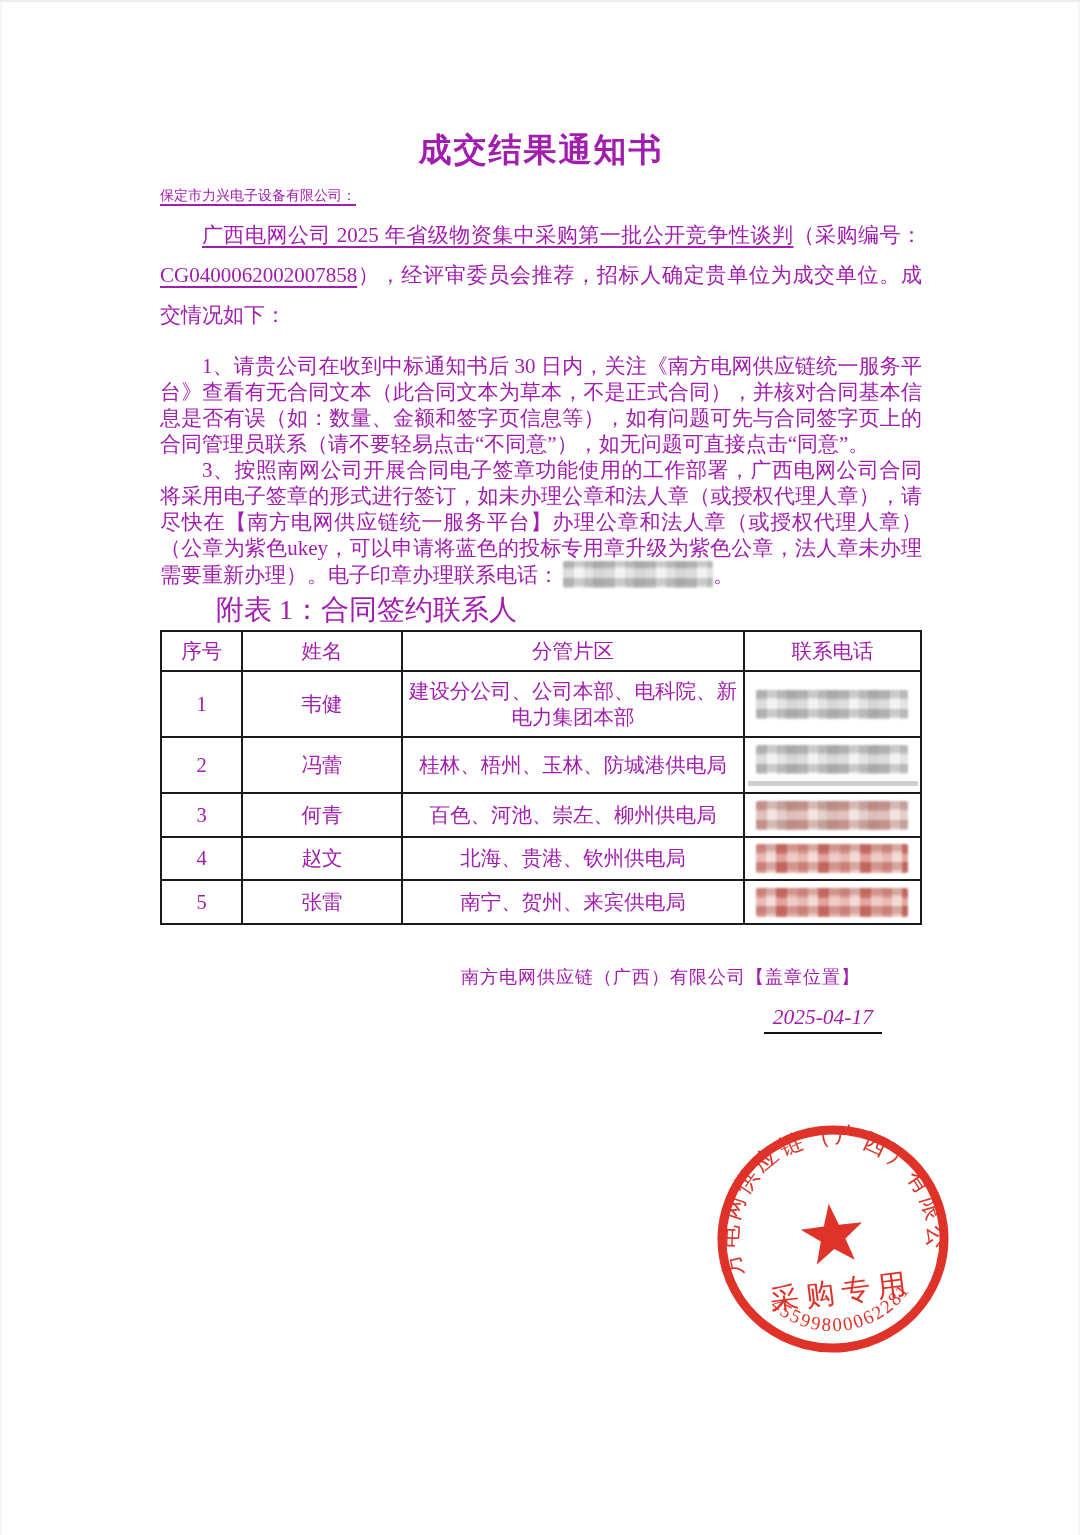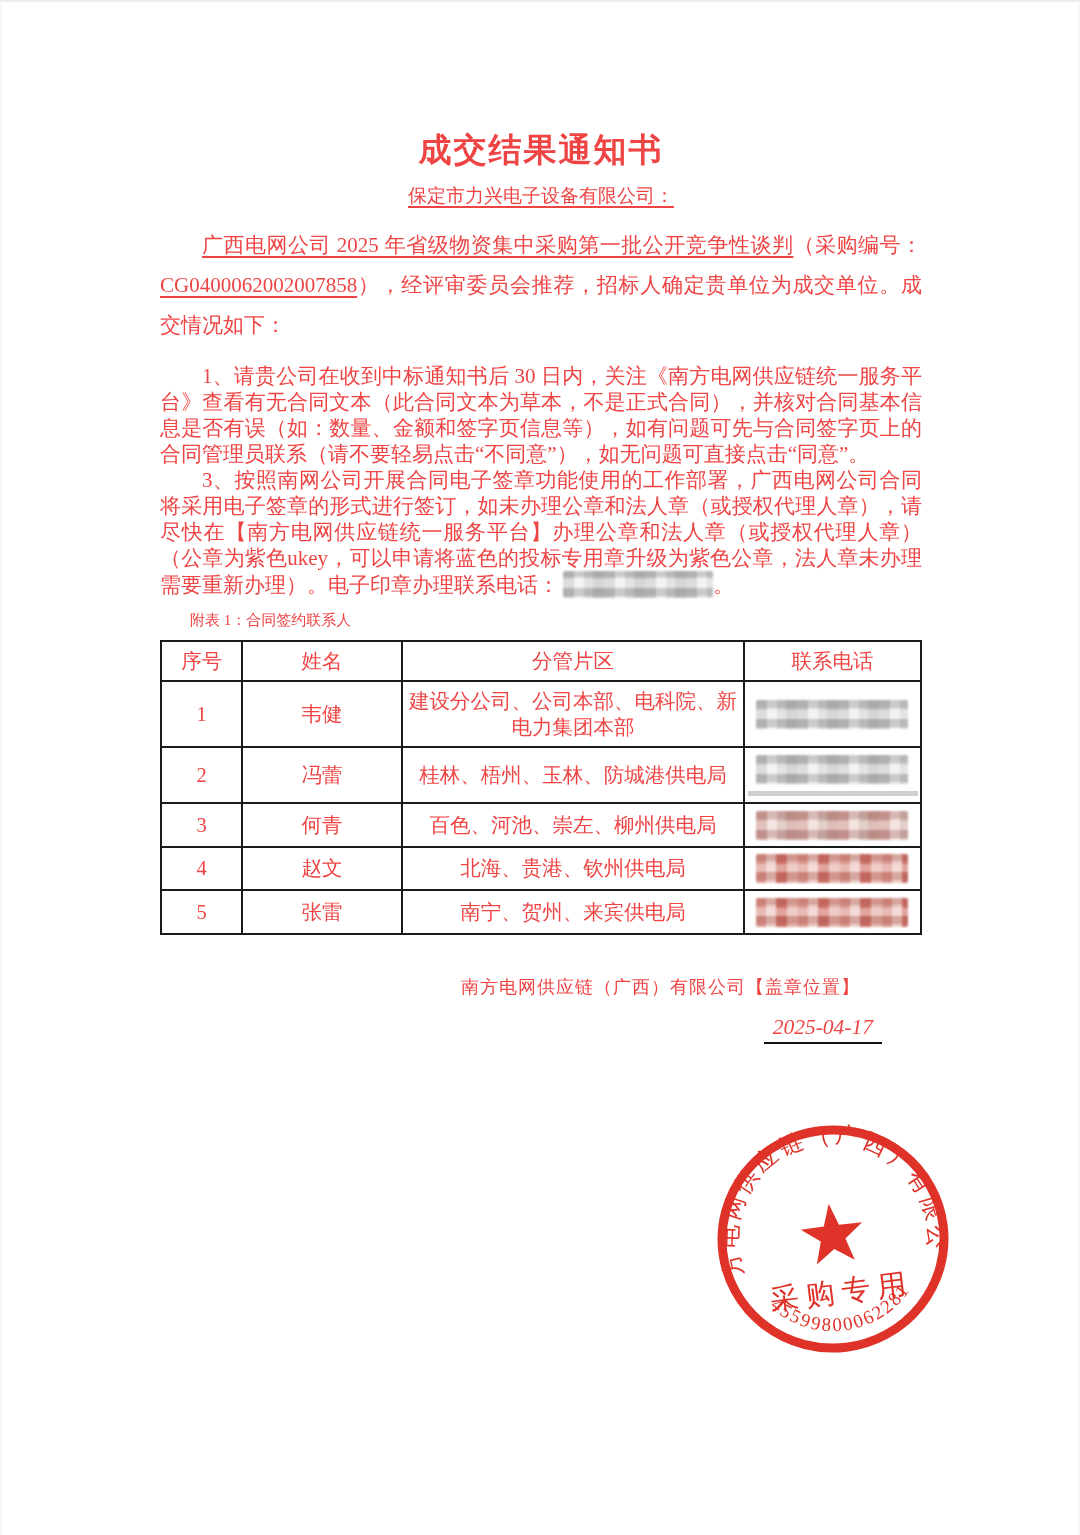--- a/index.html
+++ b/index.html
@@ -2,43 +2,43 @@
 <html><head>
 <meta charset="utf-8">
 <style>
   html,body{margin:0;padding:0;background:#ffffff;}
   .page{
     position:relative;
     width:1080px;height:1535px;
     background:#ffffff;
     overflow:hidden;
     font-family:"Liberation Serif","DejaVu Serif",serif;
-    color:#ef4444;
+    color:#a21caf;
     box-shadow:inset 0 2px 0 #ececec, inset 2px 0 0 #f6f6f6, inset -2px 0 0 #f6f6f6;
   }
   .doc{position:absolute;left:160px;top:126px;width:762px;}
   h1.title{
     margin:2px 0 8px 0;
     font-size:33px;font-weight:bold;
     text-align:center;letter-spacing:2px;
   }
-  .addressee{margin-top:8px;font-size:19px;line-height:30px;text-align:center;}
+  .addressee{margin-top:8px;font-size:14px;line-height:30px;}
   .u{ text-decoration:underline; text-decoration-thickness:1.5px; text-underline-offset:4px;}
   p.body{margin:0;font-size:21px;line-height:26px;text-align:justify;text-indent:2em;}
-  p.intro{line-height:40px;margin-top:14px;}
+  p.intro{line-height:40px;margin-top:4px;}
 
   table.award{width:100%;border-collapse:collapse;margin:9px 0 9px 0;table-layout:fixed;}
   table.award th,table.award td{
     border:2px solid #1a1a1a;text-align:center;vertical-align:middle;
     font-size:21px;padding:3px 4px;
   }
   table.award th{font-weight:bold;line-height:27px;height:56px;}
   table.award td{height:56px;line-height:27px;}
 
-  .appendix-title{margin:2px 0 0 0;font-size:15px;line-height:40px;text-indent:2em;}
+  .appendix-title{margin:2px 0 0 0;font-size:28px;line-height:40px;text-indent:2em;}
 
   table.contacts{width:100%;border-collapse:collapse;margin-top:0;table-layout:fixed;}
   table.contacts th,table.contacts td{
     border:2px solid #1a1a1a;text-align:center;vertical-align:middle;
     font-size:20.5px;font-weight:normal;line-height:26px;padding:6px 3px;
   }
 
   .sig-company{margin-top:40px;text-align:right;padding-right:62px;font-size:18px;letter-spacing:1px;}
   .sig-date{margin-top:16px;text-align:right;padding-right:40px;font-size:21.5px;}
   .sig-date .dline{border-bottom:2px solid #111;padding:0 9px 3px 9px;font-style:italic;}

